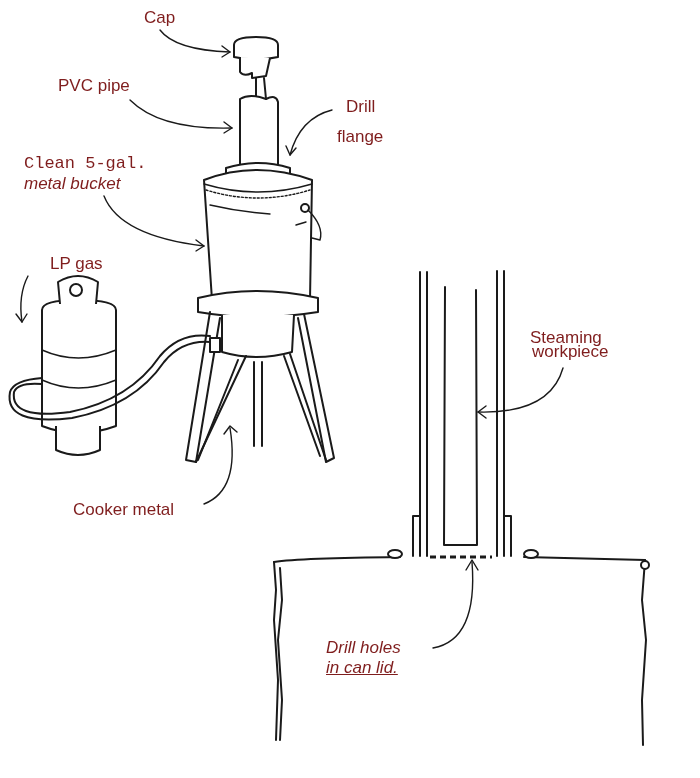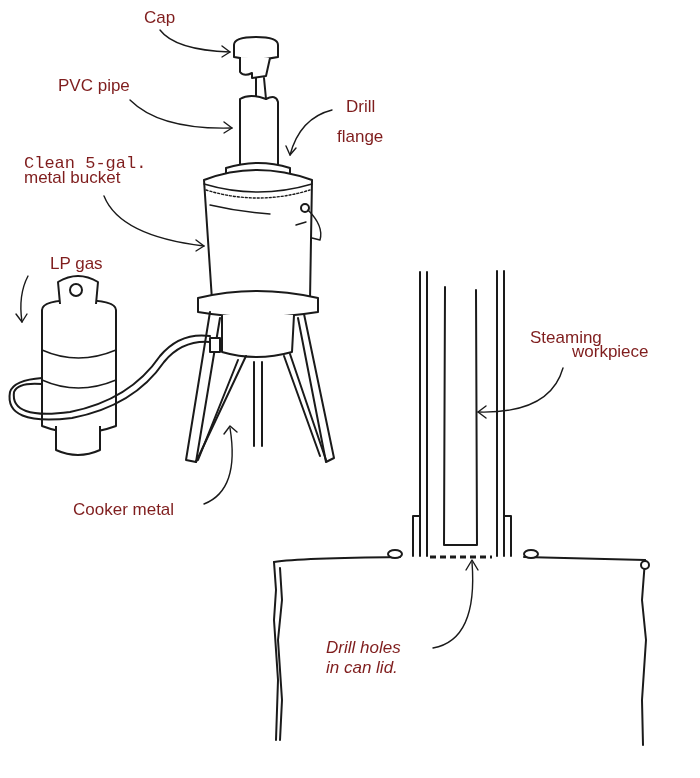--- a/index.html
+++ b/index.html
@@ -122,20 +122,20 @@
     <path class="th" d="M433 648 Q478 640 472 562"></path>
         <path class="th" d="M466 570 L472 560 L478 570"></path>
   </g>
 </svg>
 
 <div class="lbl" style="left:144px;top:8px;">Cap</div>
 <div class="lbl" style="left:58px;top:76px;">PVC pipe</div>
 <div class="lbl" style="left:346px;top:97px;">Drill</div>
 <div class="lbl" style="left:337px;top:116px;margin-top:11px;">flange</div>
 <div class="lbl" style="left:24px;top:154px;font-family:Liberation Mono, monospace;">Clean 5-gal.</div>
-<div class="lbl" style="left:24px;top:168px;">metal bucket</div>
+<div class="lbl" style="left:24px;top:174px;font-style:italic;">metal bucket</div>
 <div class="lbl" style="left:26px;top:254px;margin-left:24px;">LP gas</div>
 <div class="lbl" style="left:73px;top:500px;">Cooker metal</div>
 <div class="lbl" style="left:530px;top:328px;">Steaming</div>
-<div class="lbl" style="left:532px;top:342px;margin-left:40px;">workpiece</div>
+<div class="lbl" style="left:532px;top:342px;">workpiece</div>
 <div class="lbl it" style="left:326px;top:638px;">Drill holes</div>
-<div class="lbl it" style="left:326px;top:658px;">in can lid.</div>
+<div class="lbl it" style="left:326px;top:658px;text-decoration:underline;">in can lid.</div>
 </div>
 
 </body></html>

